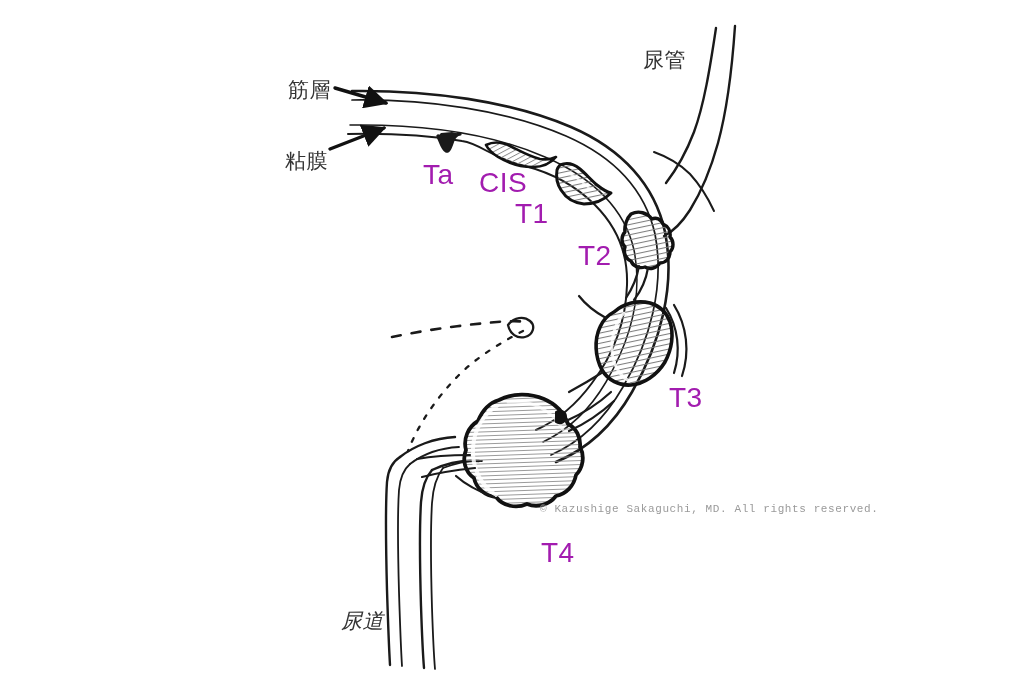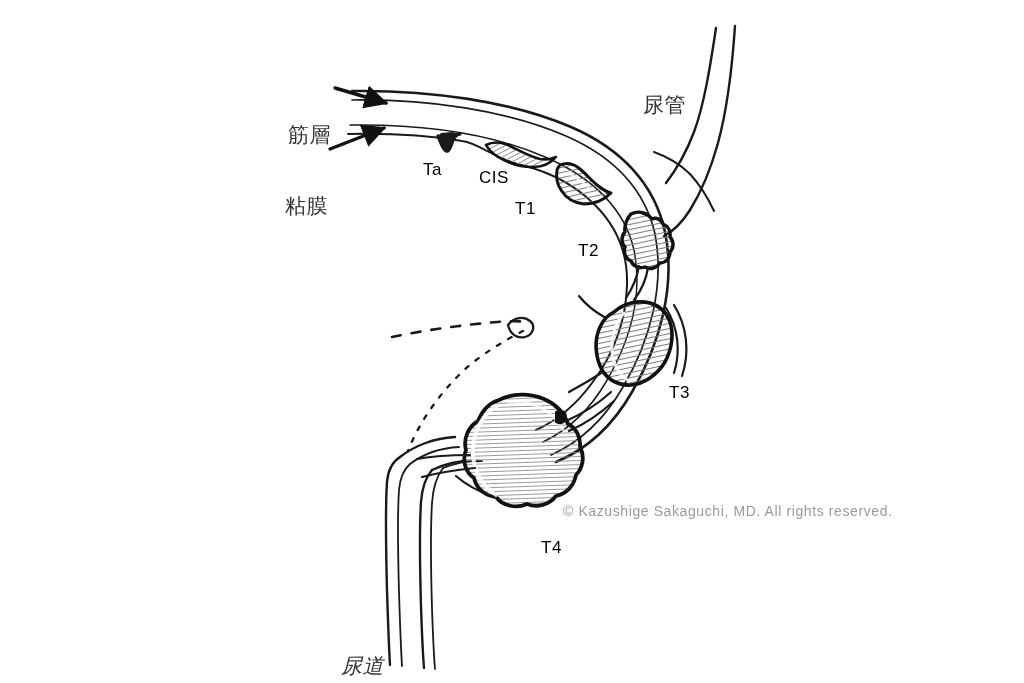--- a/index.html
+++ b/index.html
@@ -26,38 +26,36 @@
   .lbl {
     position: absolute;
     color: #2b2b2b;
     white-space: nowrap;
     line-height: 1;
   }
   .lbl-jp {
     font-size: 21px;
     letter-spacing: 0.5px;
     color: #333333;
-    margin-top: 45px;
   }
   .lbl-stage {
-    font-size: 17px;
-    color: #000000;
+    font-size: 28px;
+    color: #a21caf;
     letter-spacing: 0.5px;
   }
   .lbl-caption {
     font-size: 21px;
     color: #3a3a3a;
     letter-spacing: 1px;
   }
   .lbl-copyright {
-    font-family: Liberation Sans, sans-serif;
-    font-size: 14px;
+    font-family: Liberation Mono, monospace;
+    font-size: 11px;
     color: #9a9a9a;
     letter-spacing: 0.6px;
-    margin-left: 23px;
   }
 </style>
 </head>
 <body>
 
 <div id="page">
 
   <svg id="figure" viewBox="0 0 1024 683" xmlns="http://www.w3.org/2000/svg">
 
     <defs>

